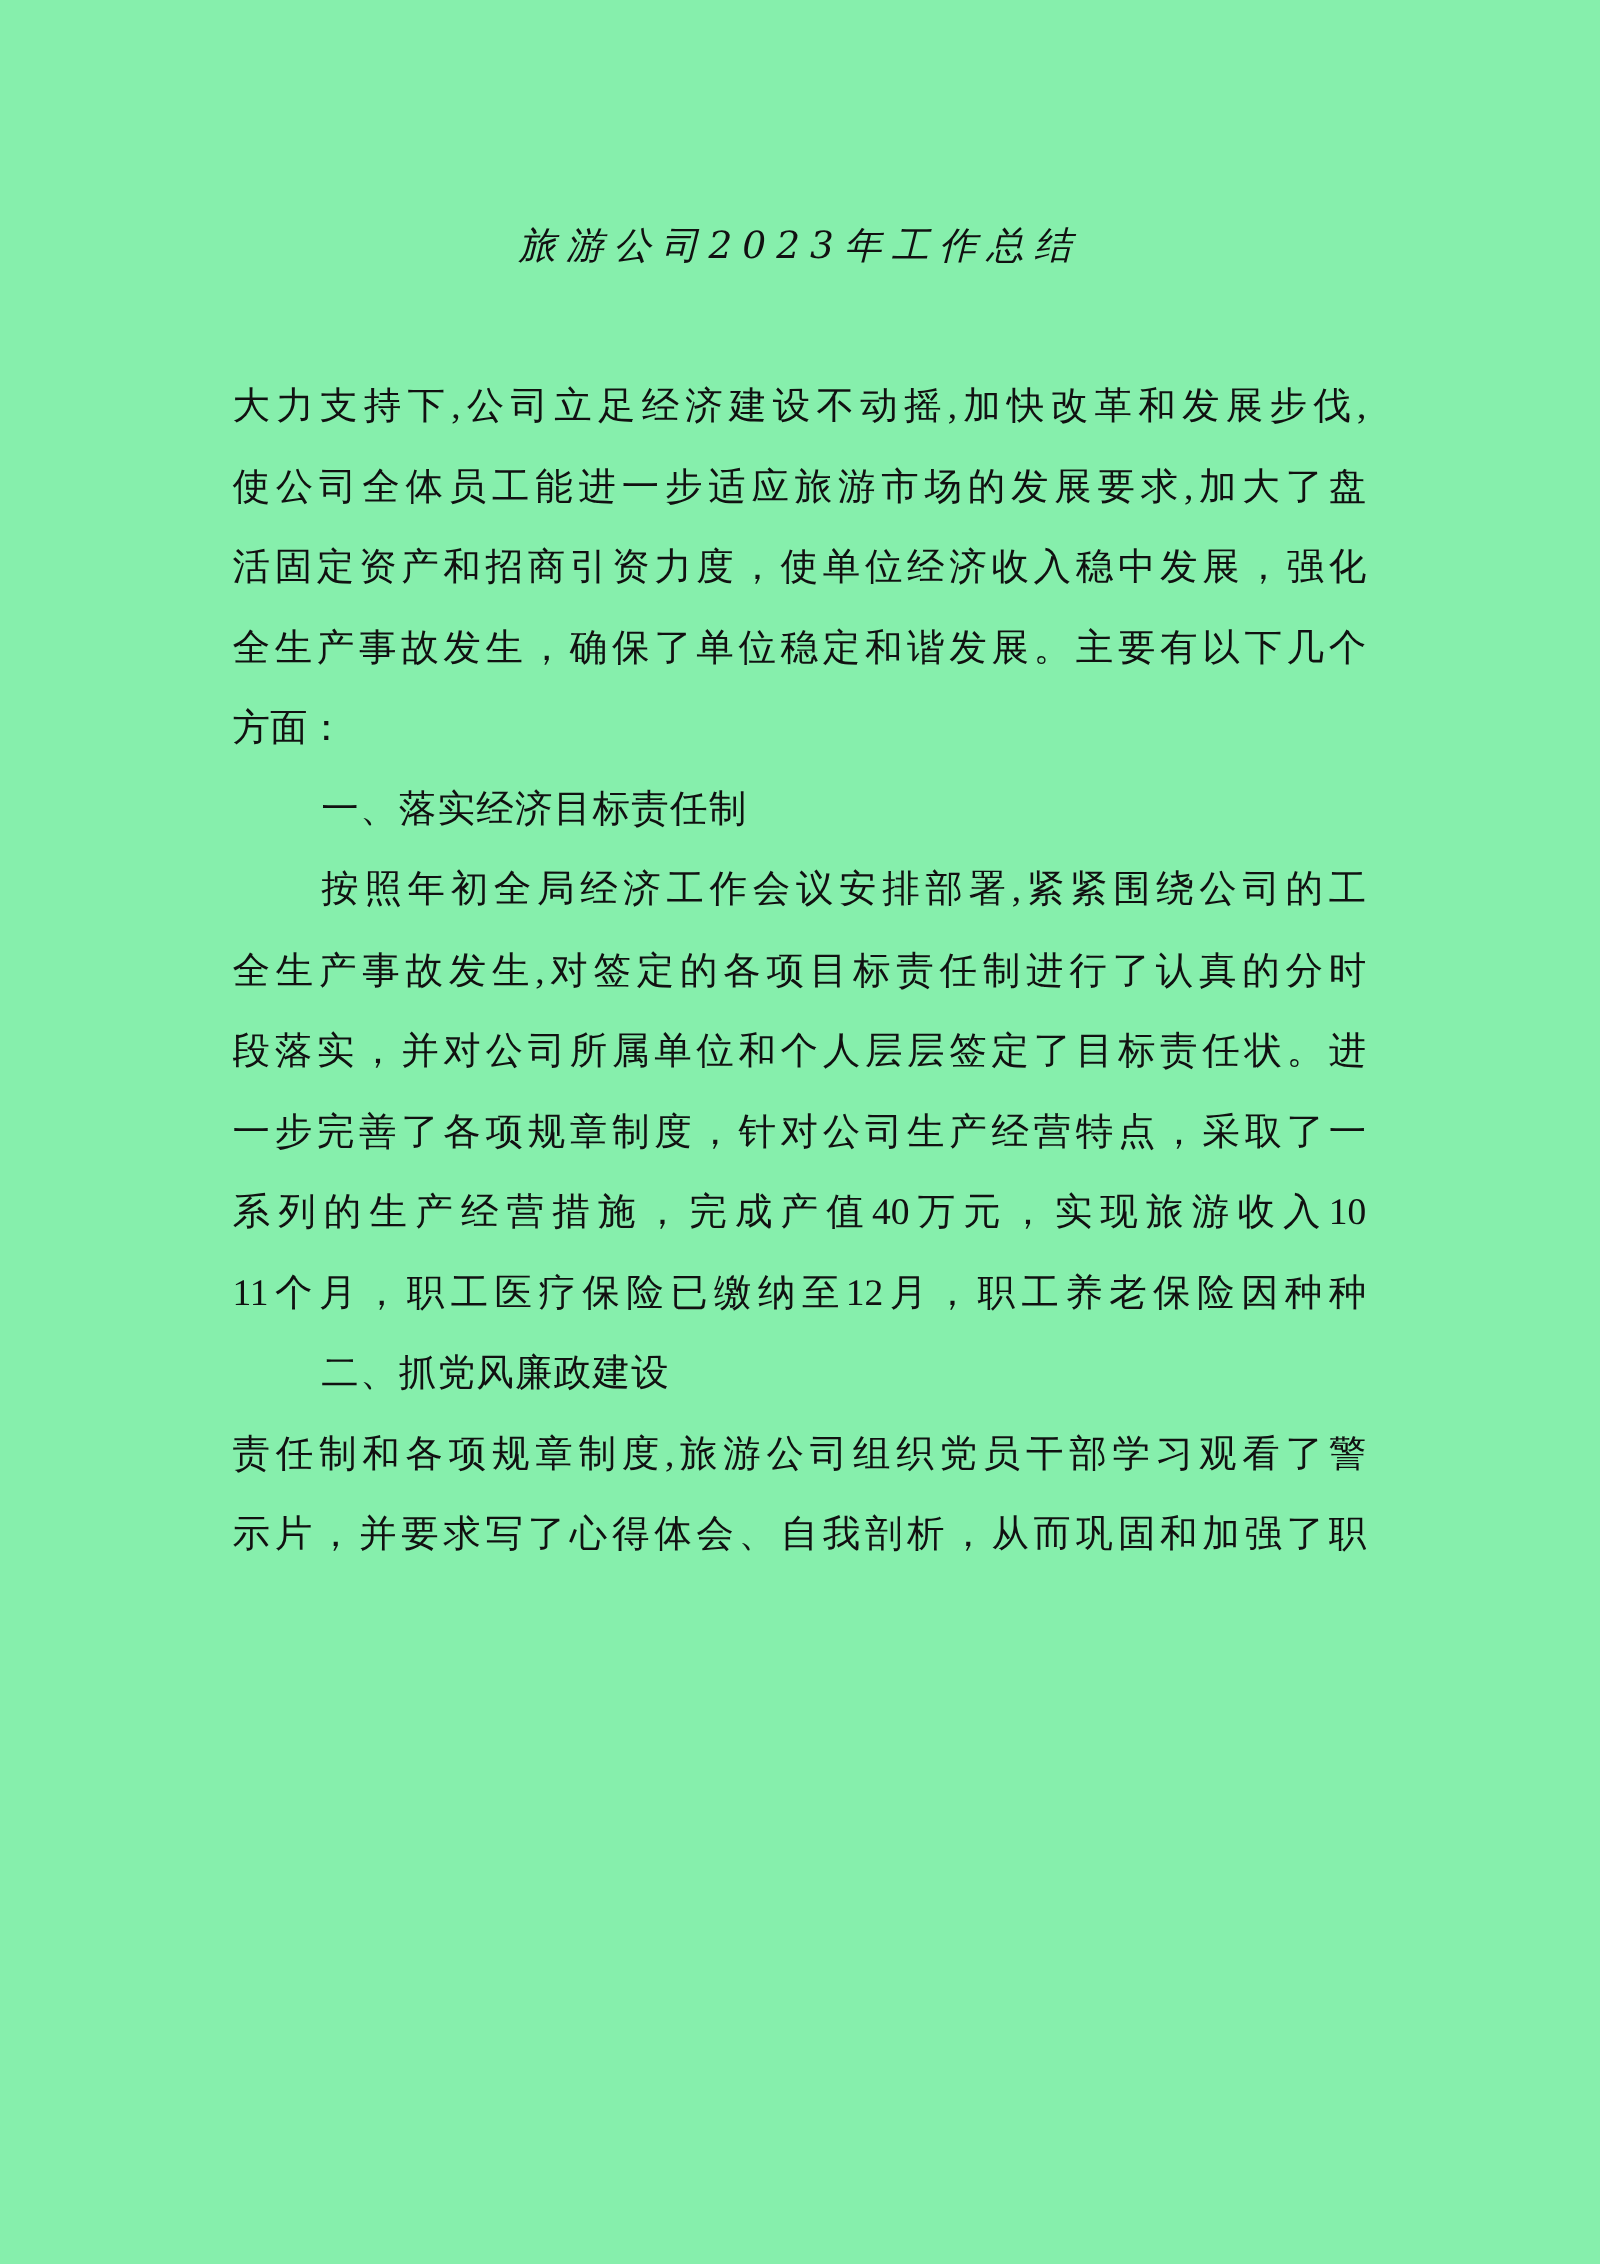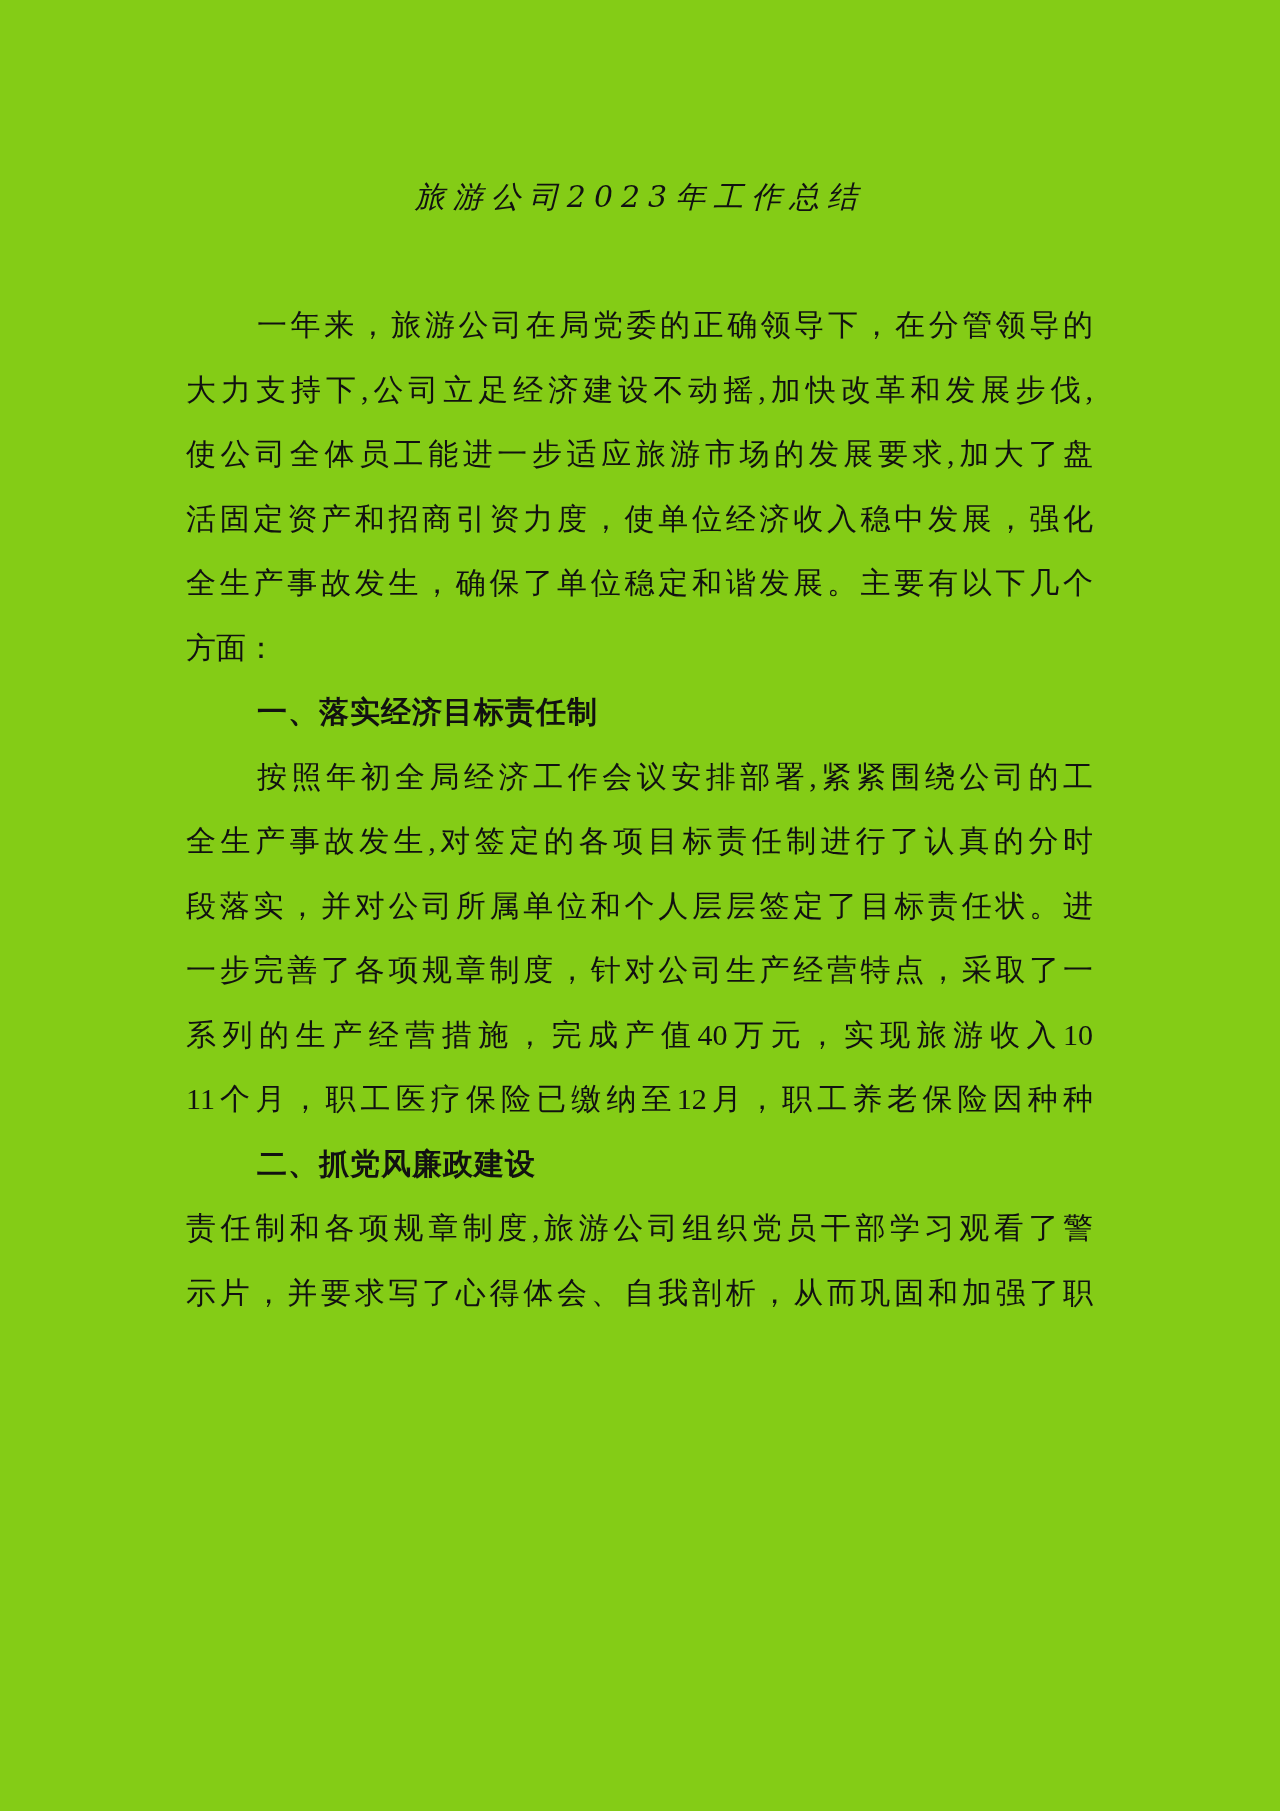--- a/index.html
+++ b/index.html
@@ -1,48 +1,47 @@
 <!DOCTYPE html>
 <html><head>
 <meta charset="utf-8">
 <style>
   html, body { margin: 0; padding: 0; background: #ffffff; }
   body { width: 1280px; height: 1811px; position: relative; overflow: hidden; }
-  .page { position: absolute; left: 0; top: 0; width: 1280px; height: 1811px; background: #84cc16; }
+  .page { position: absolute; left: 0; top: 0; width: 1280px; height: 1811px; background: #86efac; }
   .title {
     position: absolute; left: 0; top: 175px; width: 1280px; text-align: center;
     font-family: "DejaVu Serif", serif; font-size: 30px; font-style: italic;
     color: #111; letter-spacing: 8px; line-height: 44px;
   }
   .body {
     position: absolute; left: 186px; top: 293px; width: 907px;
   }
   .line {
     height: 64.5px; line-height: 64.5px; white-space: nowrap;
     font-family: "Liberation Serif", "DejaVu Serif", serif; font-size: 30px;
     color: #111; text-align: justify; text-align-last: justify; overflow: hidden;
   }
   .line.last { text-align-last: left; }
   .line.indent { padding-left: 71px; }
   .heading {
     height: 64.5px; line-height: 64.5px; white-space: nowrap;
     font-family: "DejaVu Sans", "Liberation Sans", sans-serif; font-size: 30px;
-    font-weight: bold; color: #111; padding-left: 71px; letter-spacing: 1px;
+    font-weight: normal; color: #111; padding-left: 71px; letter-spacing: 1px;
   }
 </style>
 </head>
 <body>
 
 <div class="page">
   <div class="title">旅游公司2023年工作总结</div>
 
   <div class="body">
 
     <div>
-      <div class="line indent">一年来，旅游公司在局党委的正确领导下，在分管领导的</div>
       <div class="line">大力支持下,公司立足经济建设不动摇,加快改革和发展步伐,</div>
       <div class="line">使公司全体员工能进一步适应旅游市场的发展要求,加大了盘</div>
       <div class="line">活固定资产和招商引资力度，使单位经济收入稳中发展，强化</div>
       <div class="line">全生产事故发生，确保了单位稳定和谐发展。主要有以下几个</div>
       <div class="line last">方面：</div>
     </div>
 
     <div class="heading">一、落实经济目标责任制</div>
 
     <div>

